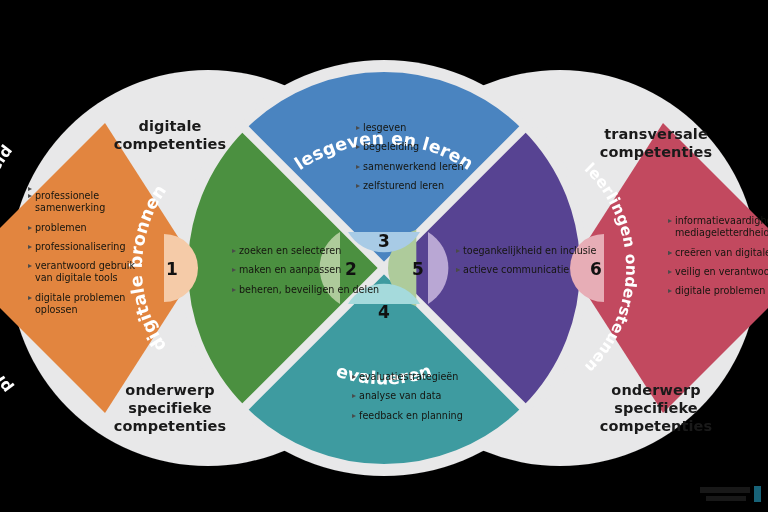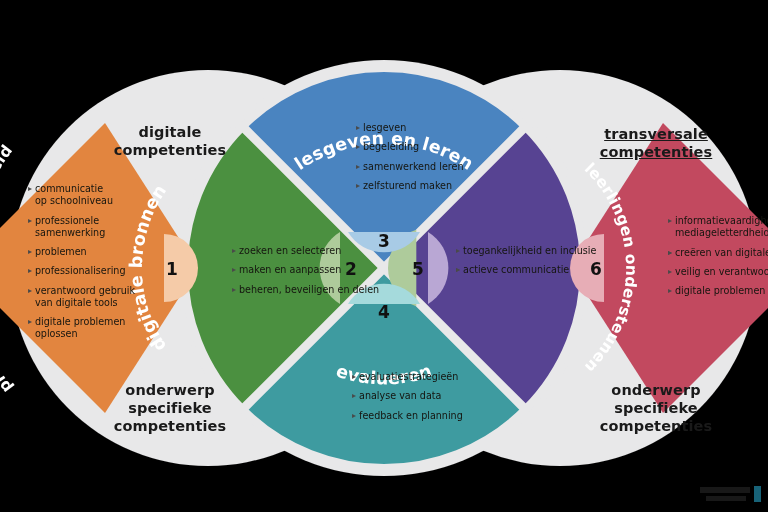--- a/index.html
+++ b/index.html
@@ -112,62 +112,62 @@
       <textPath href="#arcRightRed" startOffset="50%" text-anchor="middle">digitale competenties</textPath>
     </text>
 
     <g opacity="0.9">
       <rect x="700" y="487" width="50" height="6" fill="#1b1b1b"></rect>
       <rect x="706" y="496" width="40" height="5" fill="#1b1b1b"></rect>
       <rect x="754" y="486" width="7" height="16" fill="#1b6e86"></rect>
     </g>
   </svg>
 
-  <div class="cap" style="left:105px;top:123px;width:130px;">
+  <div class="cap" style="left:105px;top:117px;width:130px;">
     <div>digitale</div>
     <div>competenties</div>
   </div>
 
   <div class="cap" style="left:100px;top:381px;width:140px;">
     <div>onderwerp</div>
     <div>specifieke</div>
     <div>competenties</div>
   </div>
 
-  <div class="cap" style="left:586px;top:125px;width:140px;text-decoration:underline;">
+  <div class="cap" style="left:586px;top:125px;width:140px;">
     <div>transversale</div>
     <div>competenties</div>
   </div>
 
   <div class="cap" style="left:586px;top:381px;width:140px;">
     <div>onderwerp</div>
     <div>specifieke</div>
     <div>competenties</div>
   </div>
 
   <div class="leaf-list" id="list-1" style="position:absolute;left:28px;top:183px;width:130px;">
-      <div class="li"><span class="bul">▸</span><span>communicatie<br>op schoolniveau</span></div>
+      <div class="li"><span class="bul">▸</span></div>
       <div class="li"><span class="bul">▸</span><span>professionele<br>samenwerking</span></div>
       <div class="li"><span class="bul">▸</span><span>problemen</span></div>
       <div class="li"><span class="bul">▸</span><span>professionalisering</span></div>
       <div class="li"><span class="bul">▸</span><span>verantwoord gebruik<br>van digitale tools</span></div>
       <div class="li"><span class="bul">▸</span><span>digitale problemen<br>oplossen</span></div>
     </div>
 
   <div class="leaf-list" id="list-2" style="position:absolute;left:232px;top:245px;width:160px;">
       <div class="li"><span class="bul">▸</span><span>zoeken en selecteren</span></div>
       <div class="li"><span class="bul">▸</span><span>maken en aanpassen</span></div>
       <div class="li"><span class="bul">▸</span><span>beheren, beveiligen en delen</span></div>
     </div>
 
   <div class="leaf-list" id="list-3" style="position:absolute;left:356px;top:122px;width:160px;">
       <div class="li"><span class="bul">▸</span><span>lesgeven</span></div>
       <div class="li"><span class="bul">▸</span><span>begeleiding</span></div>
       <div class="li"><span class="bul">▸</span><span>samenwerkend leren</span></div>
-      <div class="li"><span class="bul">▸</span><span>zelfsturend maken</span></div>
+      <div class="li"><span class="bul">▸</span><span>zelfsturend leren</span></div>
     </div>
 
   <div class="leaf-list" id="list-4" style="position:absolute;left:352px;top:371px;width:170px;">
       <div class="li"><span class="bul">▸</span><span>evaluatiestrategieën</span></div>
       <div class="li"><span class="bul">▸</span><span>analyse van data</span></div>
       <div class="li"><span class="bul">▸</span><span>feedback en planning</span></div>
     </div>
 
   <div class="leaf-list" id="list-5" style="position:absolute;left:456px;top:245px;width:180px;">
       <div class="li"><span class="bul">▸</span><span>toegankelijkheid en inclusie</span></div>

